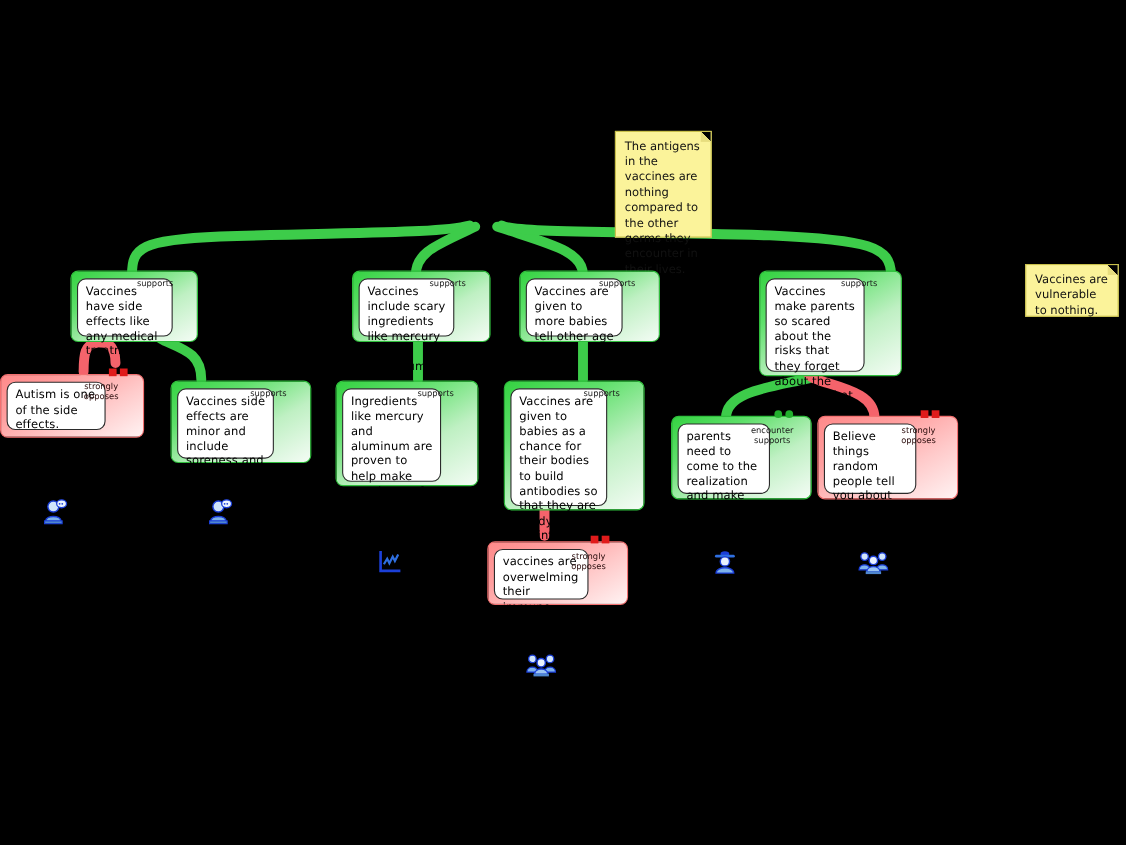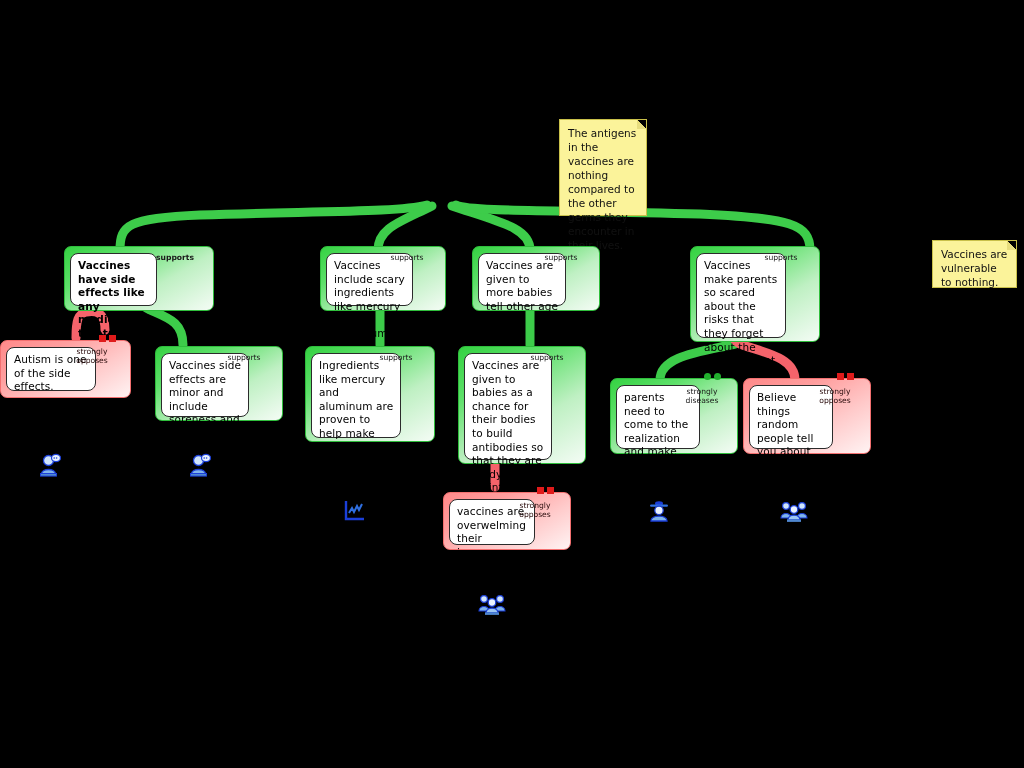--- a/index.html
+++ b/index.html
@@ -70,21 +70,21 @@
   <div class="sticky" style="left:559px;top:119px;width:88px;height:97px;">
     <span class="fold"></span>
     <span>The antigens in the vaccines are nothing compared to the other germs they encounter in their lives.</span>
   </div>
 
   <div class="sticky" style="left:932px;top:240px;width:85px;height:48px;">
     <span class="fold"></span>
     <span>Vaccines are vulnerable to nothing.</span>
   </div>
 
-  <div class="node support" style="left:64px;top:246px;width:150px;height:65px;font-weight:bold;">
+  <div class="node support" style="left:64px;top:246px;width:116px;height:65px;">
     <div class="card" style="width:87px;height:53px;">Vaccines have side effects like any medical treatment.</div>
     <div class="reltag">supports</div>
   </div>
 
   <div class="node support" style="left:320px;top:246px;width:126px;height:65px;">
     <div class="card" style="width:87px;height:53px;">Vaccines include scary ingredients like mercury and aluminum.</div>
     <div class="reltag">supports</div>
   </div>
 
   <div class="node support" style="left:472px;top:246px;width:128px;height:65px;">
@@ -120,21 +120,21 @@
     <div class="card" style="width:88px;height:107px;">Vaccines are given to babies as a chance for their bodies to build antibodies so that they are ready to fight an infection when it does come.</div>
     <div class="reltag">supports</div>
   </div>
 
   <div class="node support" style="left:610px;top:378px;width:128px;height:76px;">
     <div class="dots ci" style="right:16px;">
       <i></i>
         <i></i>
     </div>
     <div class="card" style="width:84px;height:64px;">parents need to come to the realization and make the right decisions.</div>
-    <div class="reltag" style="width:40px;top:8px;">strongly diseases</div>
+    <div class="reltag" style="width:40px;top:8px;">encounter supports</div>
   </div>
 
   <div class="node oppose" style="left:743px;top:378px;width:128px;height:76px;">
     <div class="dots sq" style="right:16px;">
       <i></i>
         <i></i>
     </div>
     <div class="card" style="width:84px;height:64px;">Believe things random people tell you about vaciness because they are right.</div>
     <div class="reltag" style="width:40px;top:8px;">strongly opposes</div>
   </div>

